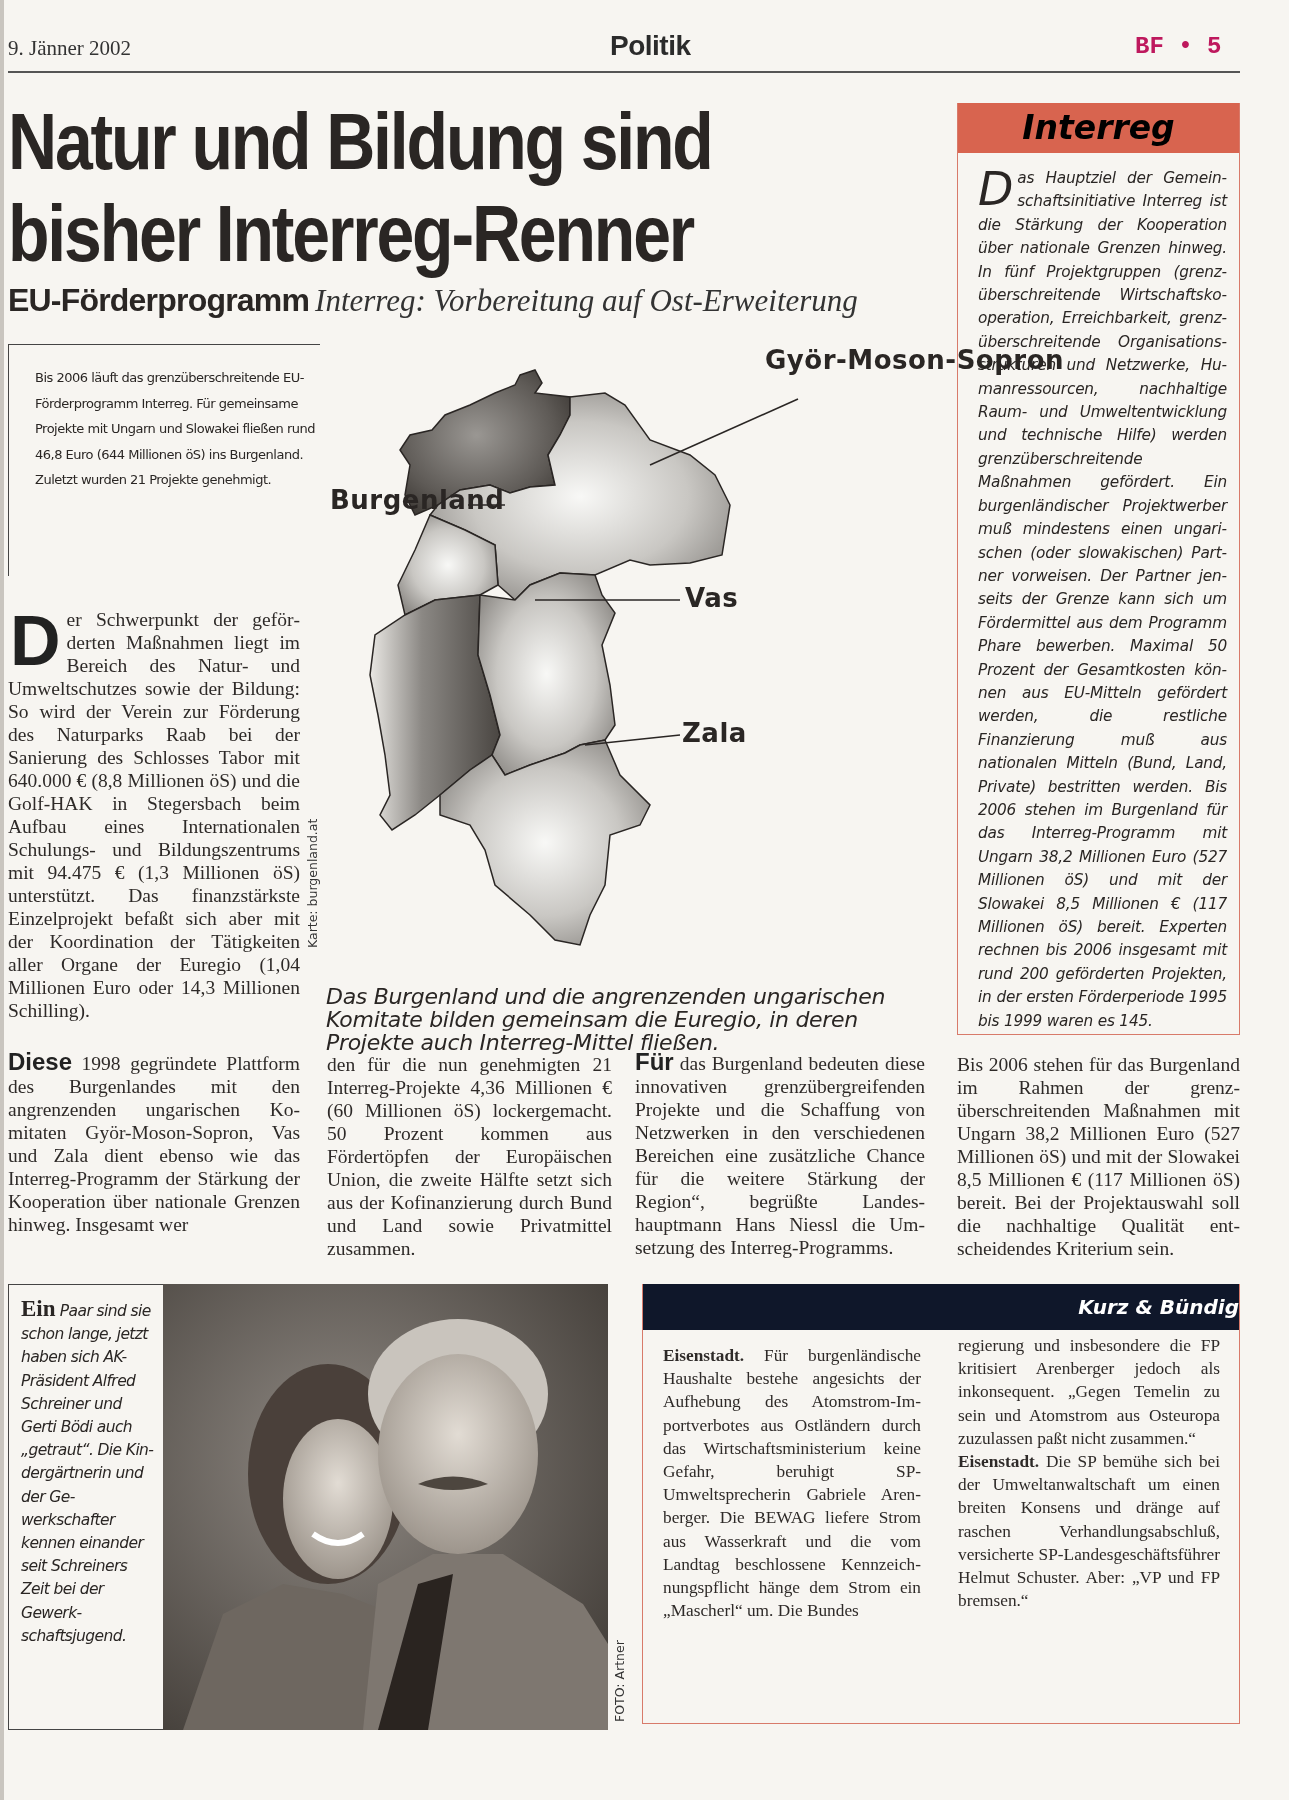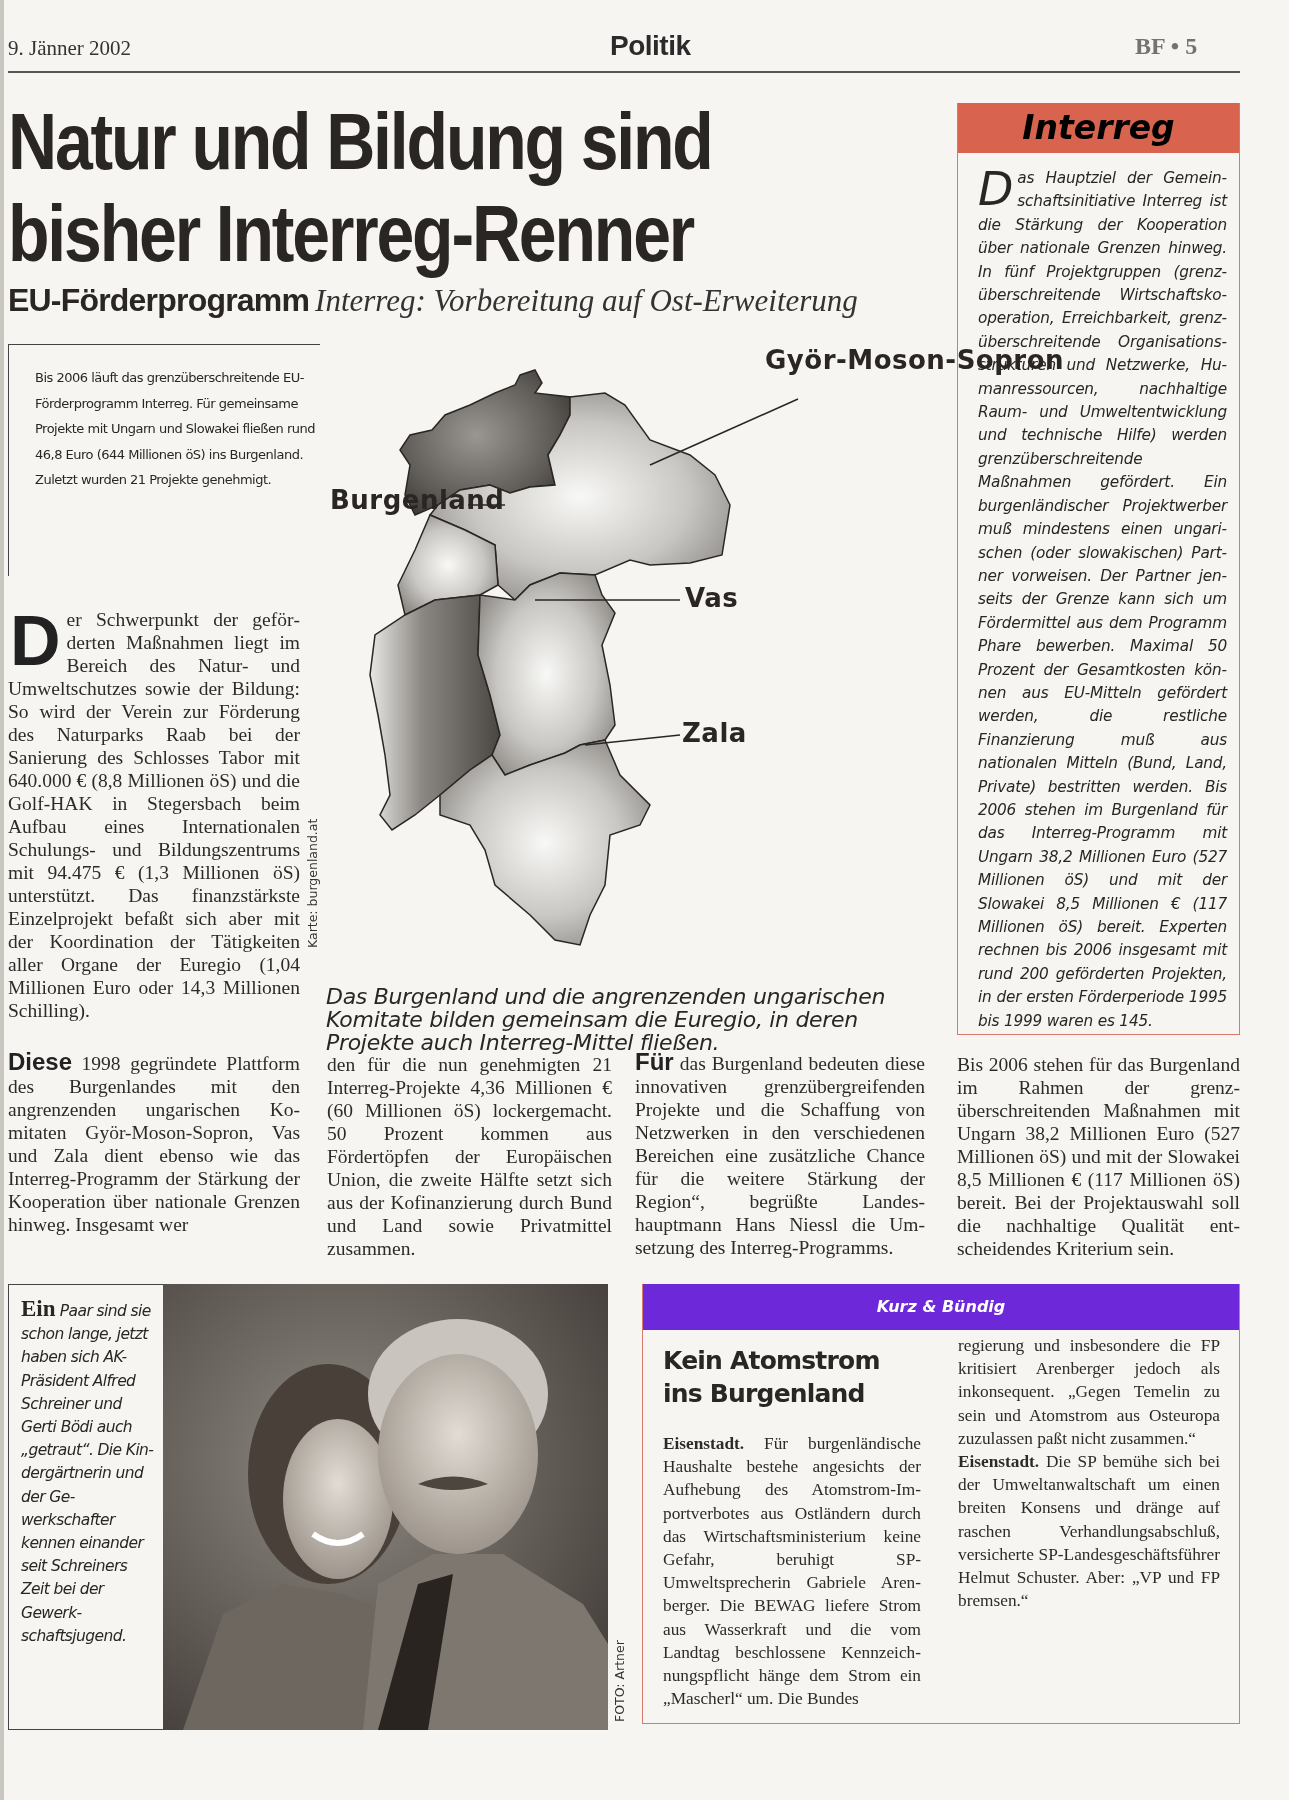--- a/index.html
+++ b/index.html
@@ -10,21 +10,21 @@
     position: relative;
     overflow: hidden;
     font-family: "DejaVu Serif", serif;
   }
   .page-edge { position: absolute; left: 0; top: 0; width: 4px; height: 1800px; background: #c9c5bf; }
   .abs { position: absolute; }
 
   
   .hdr-date { left: 8px; top: 36px; font-family: "Liberation Serif", serif; font-size: 21px; color: #333; }
   .hdr-section { left: 610px; top: 30px; font-family: "Liberation Sans", sans-serif; font-weight: bold; font-size: 28px; color: #2b2b2b; letter-spacing: -0.5px; }
-  .hdr-page { left: 1135px; top: 33px; font-family: Liberation Serif, serif; font-weight: bold; font-size: 24px; color: #737373; }
+  .hdr-page { left: 1135px; top: 33px; font-family: Liberation Mono, monospace; font-weight: bold; font-size: 24px; color: #be185d; }
   .hdr-rule { left: 8px; top: 71px; width: 1232px; height: 2px; background: #555; }
 
   
   .headline { left: 8px; top: 96px; width: 940px; font-family: "Liberation Sans", sans-serif; font-weight: bold; font-size: 79px; line-height: 92px; letter-spacing: -2.5px; color: #2a2624; transform: scaleX(0.86); transform-origin: left top; white-space: nowrap; }
   .subhead { left: 8px; top: 282px; white-space: nowrap; }
   .subhead .kicker { font-family: "Liberation Sans", sans-serif; font-weight: bold; font-size: 32px; letter-spacing: -0.8px; color: #2a2624; }
   .subhead .dek { font-family: Liberation Serif, serif; font-style: italic; font-size: 31px; color: #333; margin-left: 6px; }
 
   
   .lead-box { left: 8px; top: 344px; width: 312px; height: 232px; border-top: 1.5px solid #444; border-left: 1.5px solid #444; padding: 20px 0 0 26px; }
@@ -59,21 +59,21 @@
   .lc4 { left: 957px; width: 283px; top: 1053px; }
 
   
   .photo-box { left: 8px; top: 1284px; width: 155px; height: 446px; border-top: 1.5px solid #444; border-left: 1.5px solid #444; border-bottom: 1.5px solid #444; padding: 12px 8px 0 12px; }
   .photo-caption { font-family: "DejaVu Sans", sans-serif; font-style: italic; font-size: 15.5px; line-height: 23.2px; color: #2a2624; letter-spacing: -0.6px; }
   .photo-caption .lead-word-sans { font-style: normal; font-weight: bold; font-size: 23px; letter-spacing: 0; font-family: Liberation Serif, serif; }
   .photo { left: 163px; top: 1284px; width: 445px; height: 446px; overflow: hidden; background: #6e6862; }
 
   
   .kurz { left: 642px; top: 1284px; width: 598px; height: 440px; border: 1.5px solid #d87a6a; border-top: none; }
-  .kurz-head { height: 46px; background: #6d28d9; color: #fff; font-family: "DejaVu Sans", sans-serif; font-weight: bold; font-style: italic; font-size: 16px; line-height: 46px; text-align: center; }
+  .kurz-head { height: 46px; background: #0f172a; color: #fff; font-family: "DejaVu Sans", sans-serif; font-weight: bold; font-style: italic; font-size: 20px; line-height: 46px; text-align: right; }
   .kurz-col { position: absolute; font-family: "Liberation Serif", serif; font-size: 17.3px; line-height: 23.2px; color: #2e2a28; text-align: justify; }
   .kurz-c1 { left: 20px; top: 60px; width: 258px; }
   .kurz-c2 { left: 315px; top: 50px; width: 262px; }
   .kurz-title { font-family: "DejaVu Sans", sans-serif; font-weight: bold; font-size: 25px; line-height: 33px; color: #2a2624; letter-spacing: -0.8px; text-align: left; margin-bottom: 22px; }
   .kurz-c2 .kurz-title { margin-top: 40px; margin-bottom: 16px; }
   .dateline { font-weight: bold; }
 </style>
 </head>
 <body>
 
@@ -199,20 +199,19 @@
     <path d="M200,446 L215,300 L270,270 L340,270 L420,320 L445,360 L445,446 Z" fill="#7e7770"></path>
 
     <path d="M255,300 L290,290 L265,446 L215,446 Z" fill="#2a2420"></path>
   </svg>
 </div>
 <div class="abs credit-vertical photo-credit">FOTO: Artner</div>
 
 <div class="abs kurz">
   <div class="kurz-head">Kurz &amp; Bündig</div>
   <div class="kurz-col kurz-c1">
-    <div class="kurz-title">Kein Atomstrom ins Burgenland</div>
     <span class="dateline">Eisenstadt.</span><span> Für burgenländische Haushalte bestehe angesichts der Aufhebung des Atomstrom-Im­portverbotes aus Ostländern durch das Wirtschaftsministeri­um keine Gefahr, beruhigt SP-Umweltsprecherin Gabriele Aren­berger. Die BEWAG liefere Strom aus Wasserkraft und die vom Landtag beschlossene Kennzeich­nungspflicht hänge dem Strom ein „Mascherl“ um. Die Bundes­</span>
   </div>
   <div class="kurz-col kurz-c2">
     <div>regierung und insbesondere die FP kritisiert Arenberger jedoch als inkonsequent. „Gegen Temelin zu sein und Atomstrom aus Osteu­ropa zuzulassen paßt nicht zu­sammen.“</div>
     <span class="dateline">Eisenstadt.</span><span> Die SP bemühe sich bei der Umweltanwaltschaft um einen breiten Konsens und drän­ge auf raschen Verhandlungsab­schluß, versicherte SP-Landes­geschäftsführer Helmut Schu­ster. Aber: „VP und FP bremsen.“</span>
   </div>
 </div>
 
 </body></html>

